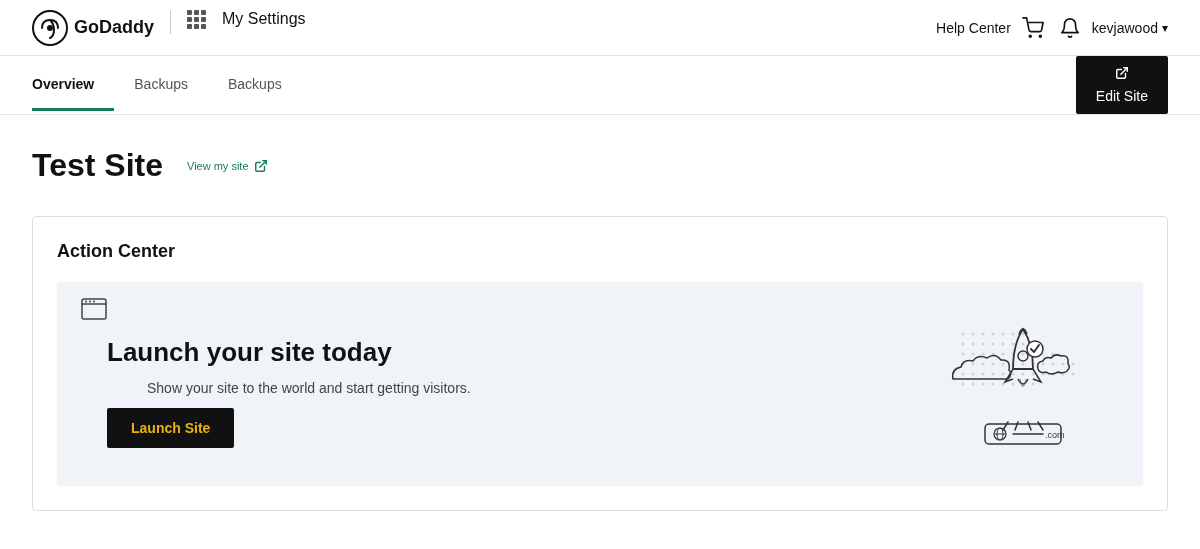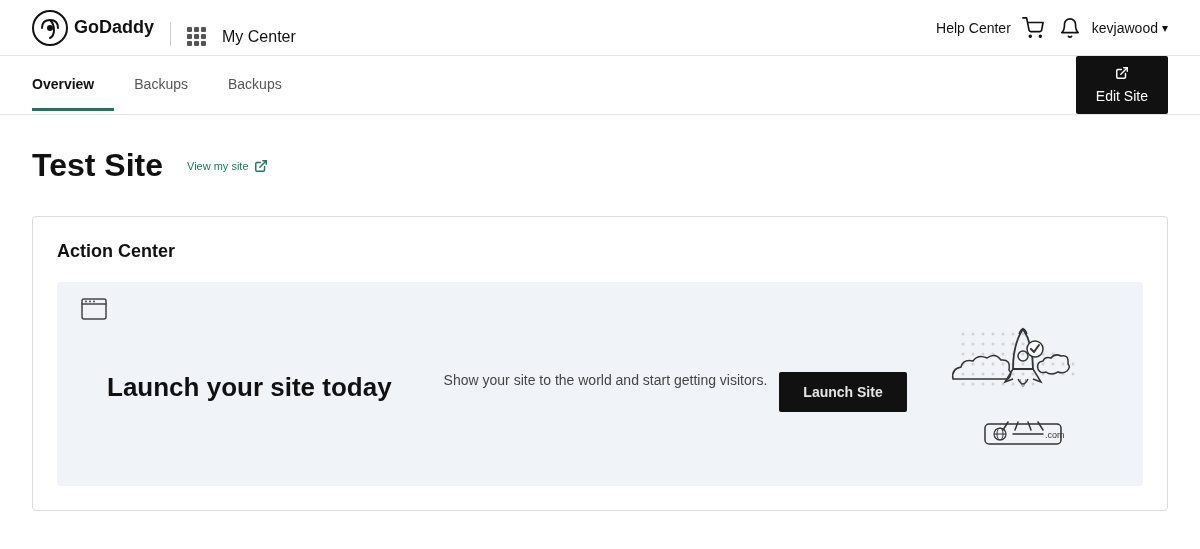--- a/index.html
+++ b/index.html
@@ -9,21 +9,21 @@
     .header {
       display: flex;
       align-items: center;
       justify-content: space-between;
       padding: 0 32px;
       height: 56px;
       border-bottom: 1px solid #e5e5e5;
     }
     .header-left {
       display: flex;
-      align-items: flex-end;
+      align-items: flex-start;
       gap: 16px;
     }
     .header-divider {
       width: 1px;
       height: 24px;
       background: #ccc;
     }
     .header-right {
       display: flex;
       align-items: center;
@@ -164,34 +164,35 @@
       background: #f0f4f8;
       border-radius: 4px;
       padding: 32px 40px;
       display: flex;
       align-items: center;
       justify-content: space-between;
       position: relative;
     }
     .launch-banner-left {
       display: flex;
+      flex-direction: column;
       gap: 12px;
     }
     .launch-title {
       font-size: 26px;
       font-weight: 700;
     }
     .launch-desc {
       font-size: 14px;
       color: #444;
       margin-left: 40px;
     }
     .launch-btn {
       background: #111;
-      color: #e5e5e5;
+      color: #eab308;
       border: none;
       padding: 12px 24px;
       font-size: 14px;
       font-weight: 700;
       cursor: pointer;
       border-radius: 2px;
       width: fit-content;
     }
     .window-icon {
       position: absolute;
@@ -225,21 +226,21 @@
       <div class="grid-dot"></div>
       <div class="grid-dot"></div>
       <div class="grid-dot"></div>
       <div class="grid-dot"></div>
       <div class="grid-dot"></div>
       <div class="grid-dot"></div>
       <div class="grid-dot"></div>
       <div class="grid-dot"></div>
       <div class="grid-dot"></div>
     </div>
-    <span style="font-size:16px; font-weight:500; cursor:pointer;">My Center</span>
+    <span style="font-size:16px; font-weight:500; cursor:pointer;">My Settings</span>
   </div>
   <div class="header-right">
     <a class="help-center-link">Help Center</a>
     <button class="icon-btn">
       <svg width="22" height="22" viewBox="0 0 24 24" fill="none" stroke="#111" stroke-width="1.8" stroke-linecap="round" stroke-linejoin="round">
         <circle cx="9" cy="21" r="1"></circle>
           <circle cx="20" cy="21" r="1"></circle>
         <path d="M1 1h4l2.68 13.39a2 2 0 0 0 2 1.61h9.72a2 2 0 0 0 2-1.61L23 6H6"></path>
       </svg>
     </button>

